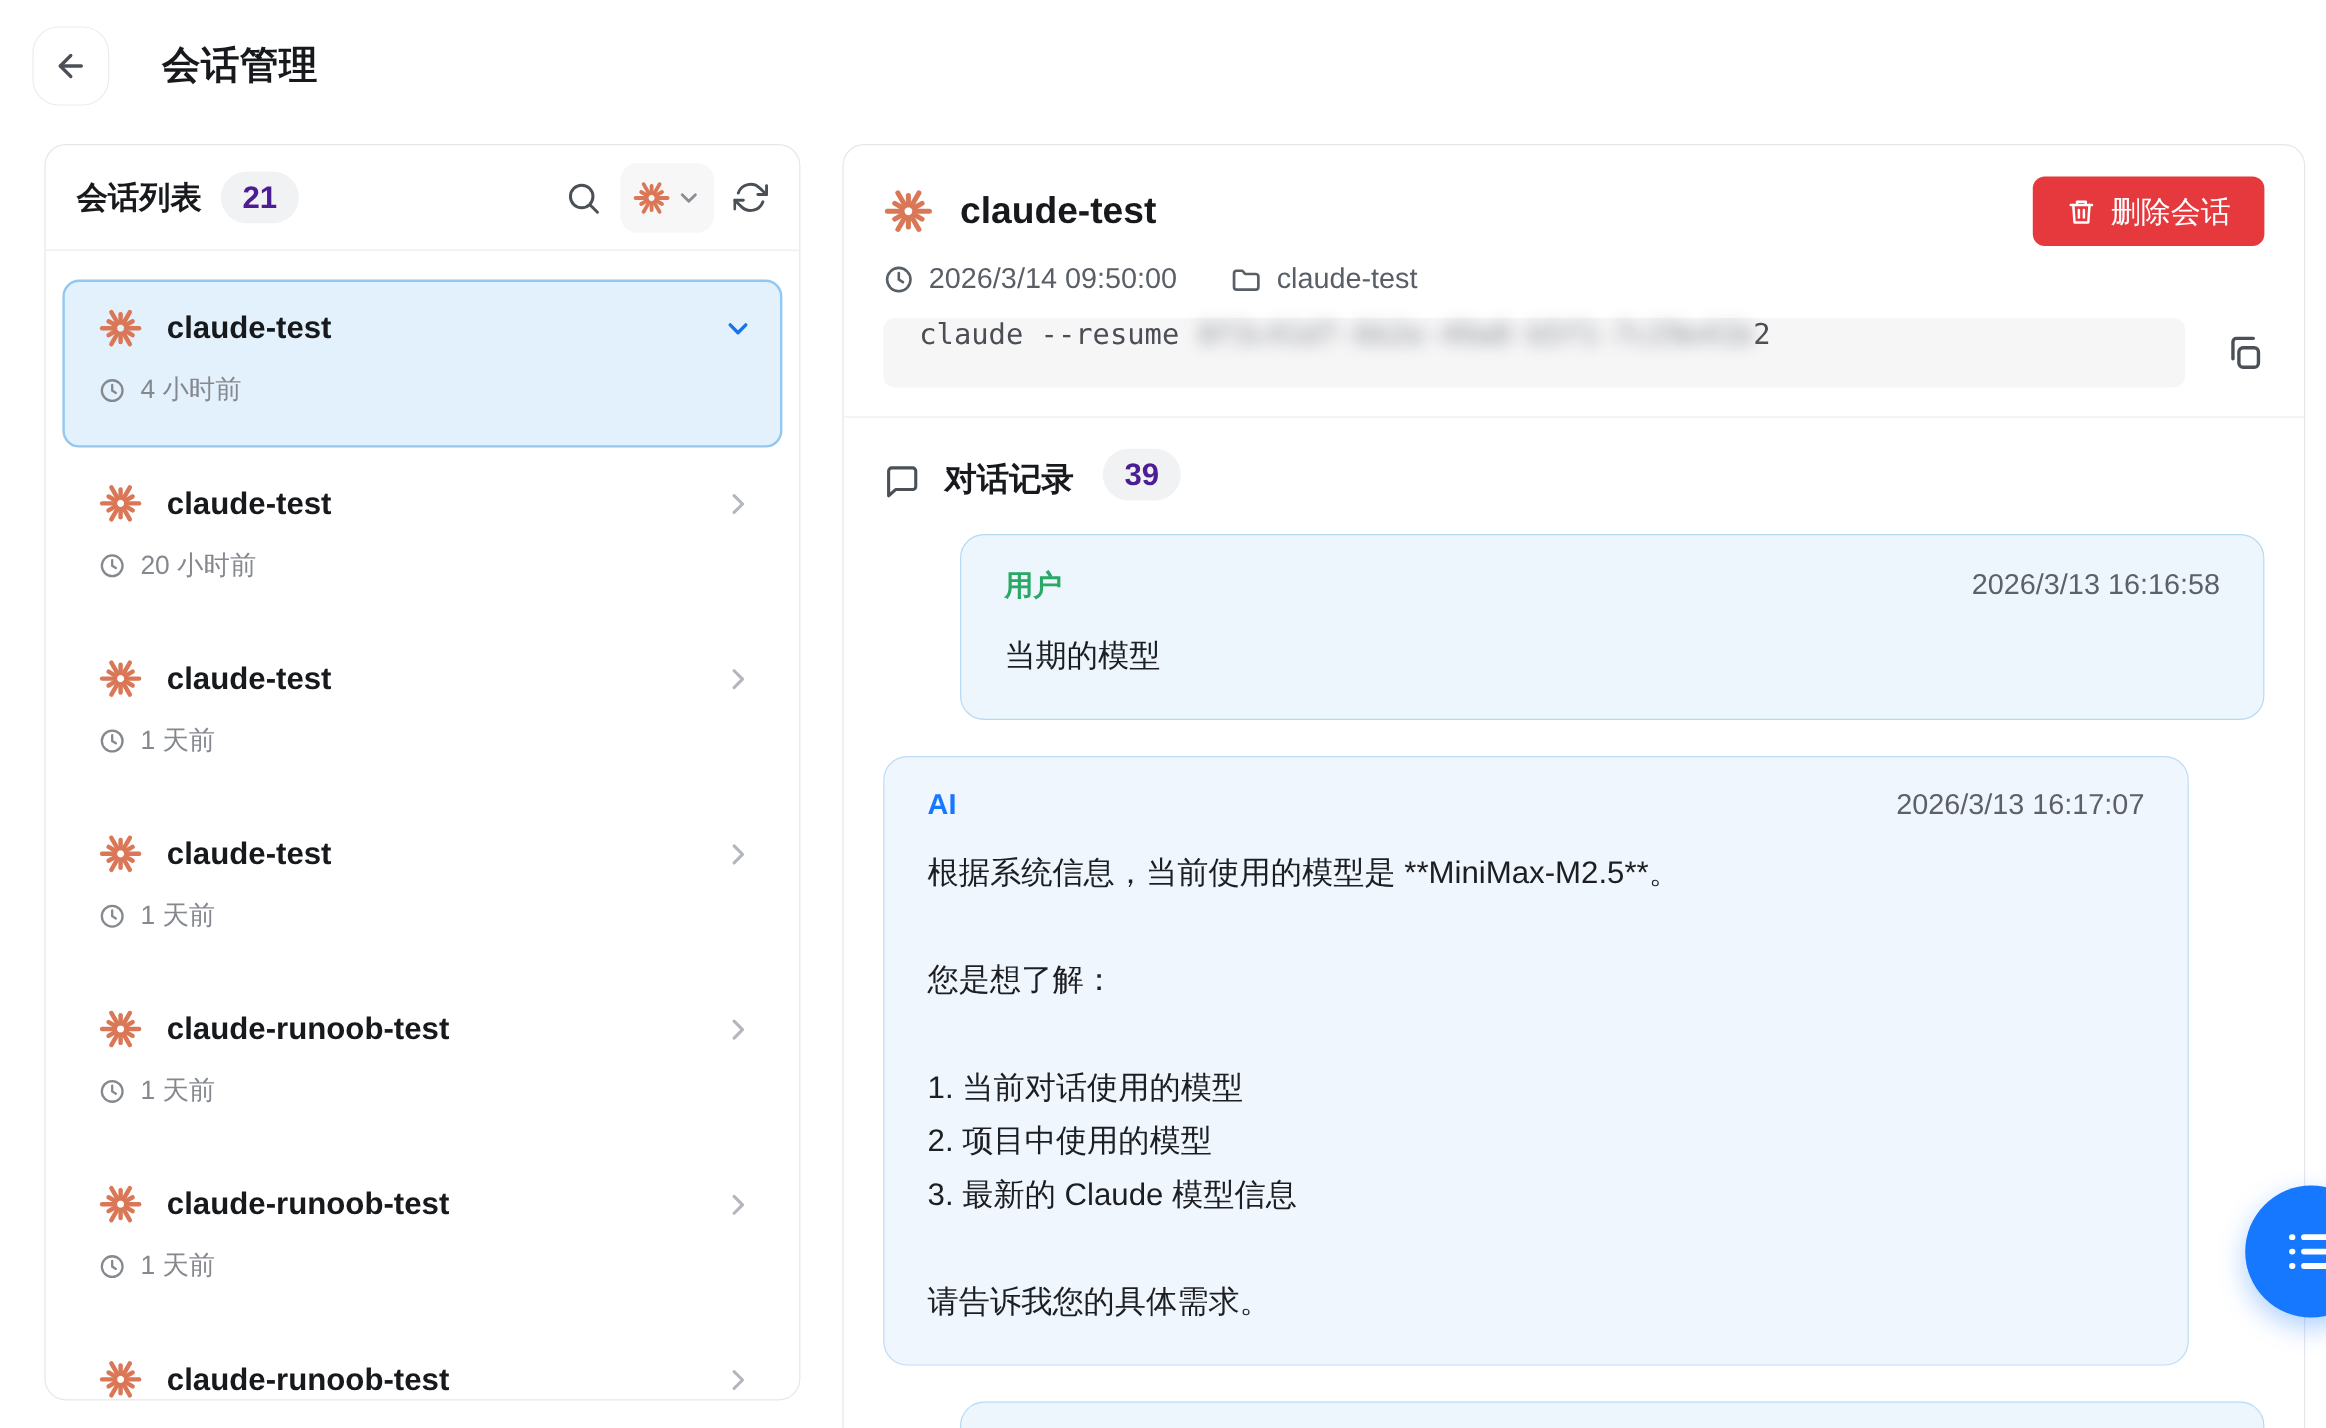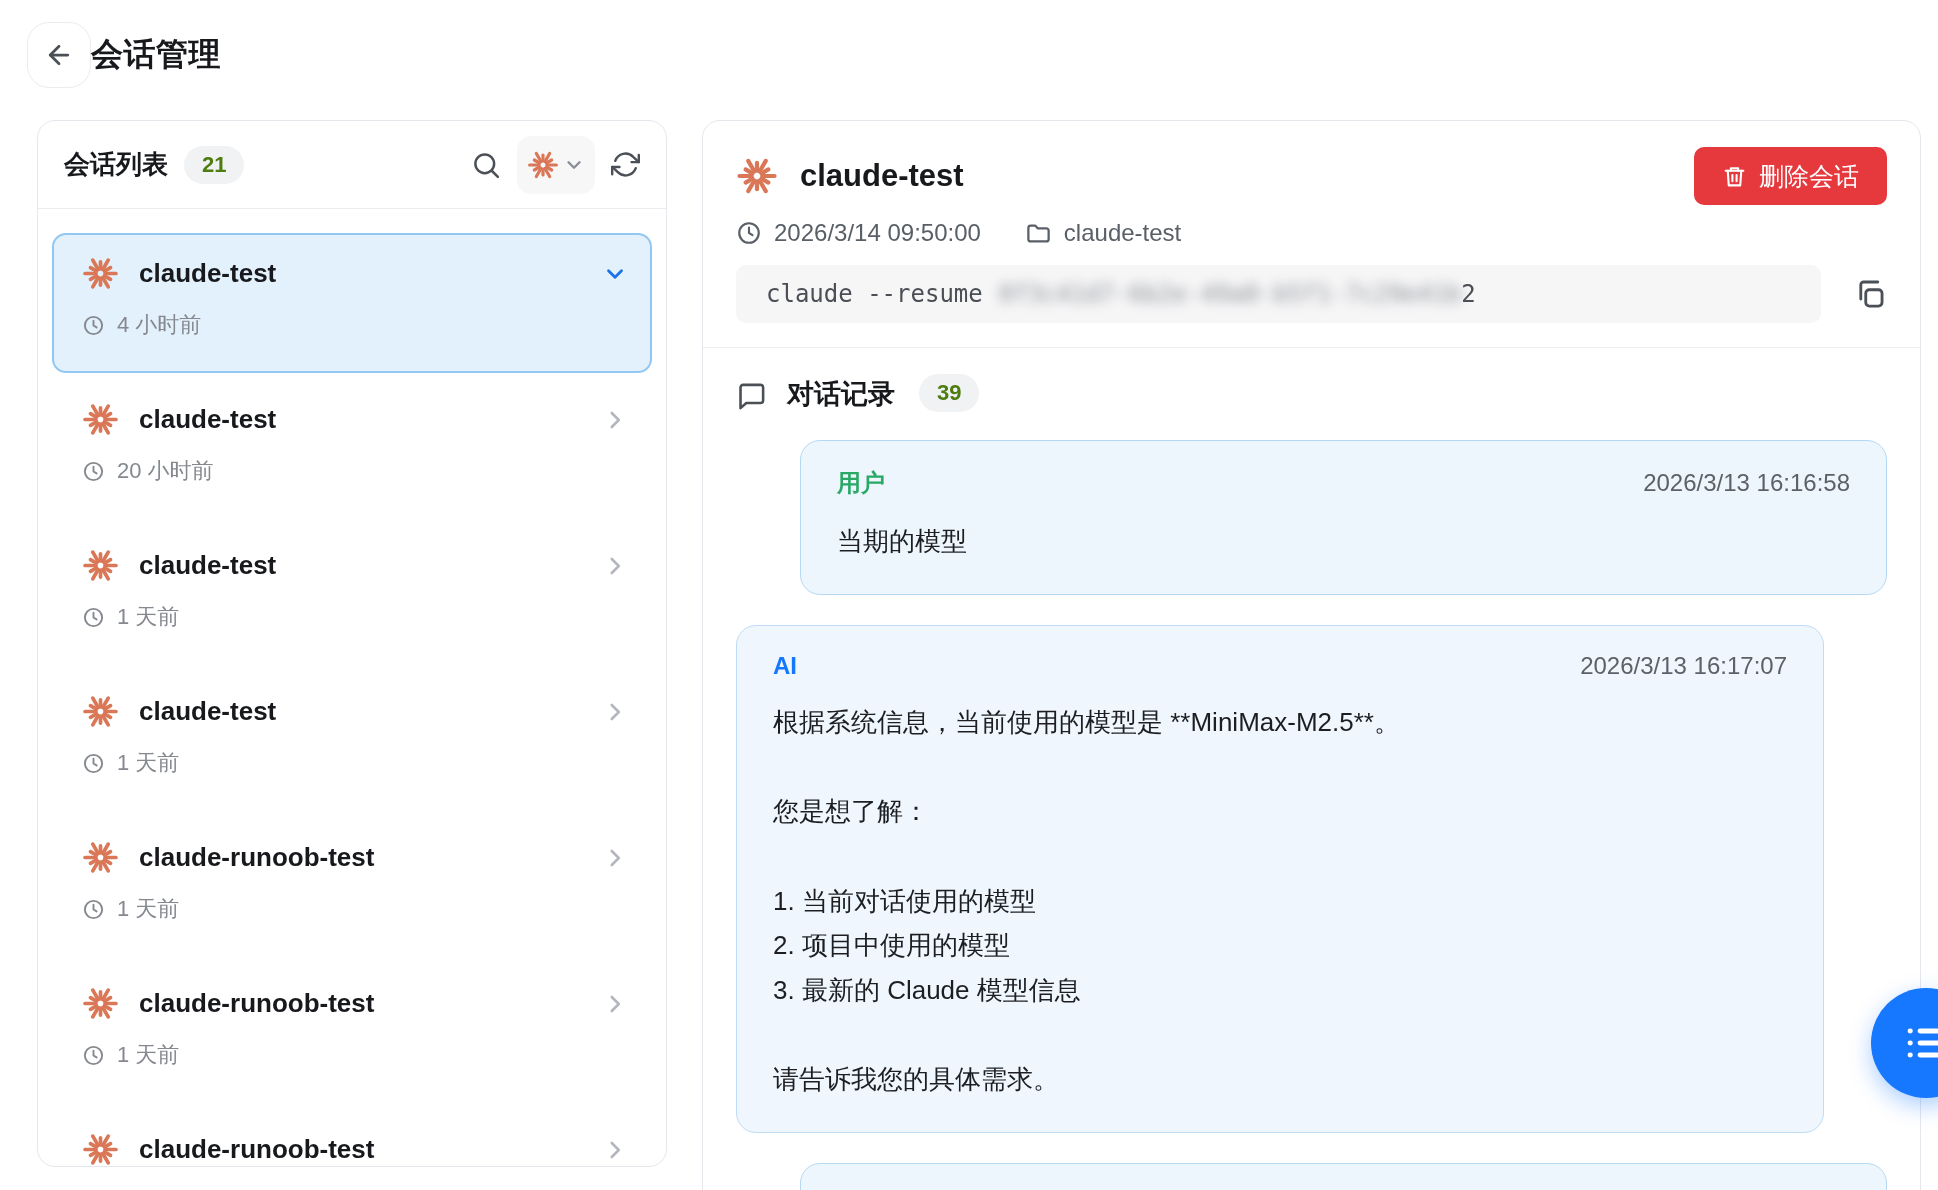--- a/index.html
+++ b/index.html
@@ -2,32 +2,32 @@
 <html lang="zh"><head>
 <meta charset="utf-8">
 <style>
   * { margin:0; padding:0; box-sizing:border-box; }
   html,body { width:1938px; height:1190px; overflow:hidden; background:#ffffff;
     font-family:"Liberation Sans","DejaVu Sans",sans-serif; color:#17191c; }
   .ic { display:inline-block; flex:none; }
   .ic svg, svg.ic { display:block; }
 
   
-  .page-header { position:absolute; left:27px; top:22px; display:flex; align-items:center; }
+  .page-header { position:absolute; left:27px; top:22px; display:flex; align-items:center; gap:44px; }
   .back-btn { width:64px; height:66px; border:1px solid #ebecee; border-radius:22px; background:#fff;
     display:flex; align-items:center; justify-content:center; color:#4b5057; cursor:pointer; }
   .page-title { font-size:32px; font-weight:700; letter-spacing:.5px; }
 
   
   .session-panel { position:absolute; left:37px; top:120px; width:630px; height:1047px;
     border:1px solid #e4e7ec; border-radius:18px; background:#fff; overflow:hidden; }
   .sp-header { height:88px; display:flex; align-items:center; padding:0 26px; border-bottom:1px solid #ececef; }
   .sp-title { font-size:26px; font-weight:600; }
   .badge { margin-left:16px; background:#f1f2f4; border-radius:999px; padding:6px 18px;
-    font-size:22px; font-weight:600; color:#4d7c0f; }
+    font-size:26px; font-weight:600; color:#4c1d95; }
   .sp-tools { margin-left:auto; display:flex; align-items:center; gap:16px; color:#4b5057; }
   .model-filter { height:58px; padding:0 10px; border-radius:14px; background:#f7f7f8;
     display:flex; align-items:center; gap:4px; cursor:pointer; }
   .s-list { padding:24px 14px 0 14px; }
   .s-item { height:140px; margin-bottom:6px; border:2px solid transparent; border-radius:14px;
     padding:20px 22px 0 28px; cursor:pointer; }
   .s-item.selected { background:#e3f1fc; border-color:#92c7f1; }
   .s-row1 { display:flex; align-items:center; gap:20px; }
   .s-name { font-size:26px; font-weight:600; color:#17191c; }
   .s-chev { margin-left:auto; color:#b3b7bd; }
@@ -42,21 +42,21 @@
   .dp-title { font-size:31px; font-weight:700; margin-left:22px; }
   .dp-actions { margin-left:auto; display:flex; gap:14px; }
   .btn { height:58px; padding:0 28px; border:none; border-radius:10px; color:#fff;
     font-size:25px; font-family:inherit; display:flex; align-items:center; gap:12px; cursor:pointer; }
   .btn-resume { background:#1677ff; }
   .btn-delete { background:#e5393d; }
   .dp-meta { margin-top:14px; display:flex; align-items:center; gap:44px; color:#595f66; font-size:24px; }
   .meta-item { display:flex; align-items:center; gap:12px; }
   .dp-cmd-row { margin-top:18px; display:flex; align-items:center; }
   .cmd-box { width:1087px; height:58px; background:#f6f6f7; border-radius:10px;
-    display:flex; align-items:center; padding:0 30px;
+    display:flex; padding:0 30px;
     font-family:"DejaVu Sans Mono","Liberation Mono",monospace; font-size:24px; color:#4b4f55; }
   .cmd-mask { filter:blur(6px); color:#8d9096; margin-left:16px; }
   .copy-btn { margin-left:32px; background:none; border:none; color:#4b5057; cursor:pointer; }
 
   .convo { padding:26px 33px 0 33px; }
   .convo-header { display:flex; align-items:flex-end; gap:20px; color:#17191c; }
   .convo-title { font-size:27px; font-weight:600; }
   .msg-list { margin-top:28px; display:flex; flex-direction:column; gap:30px; }
   .msg { border-radius:20px; padding:26px 36px 30px 36px; border:1.5px solid; }
   .msg-user { margin-left:64px; background:#edf6fd; border-color:#b5d9f3; }

